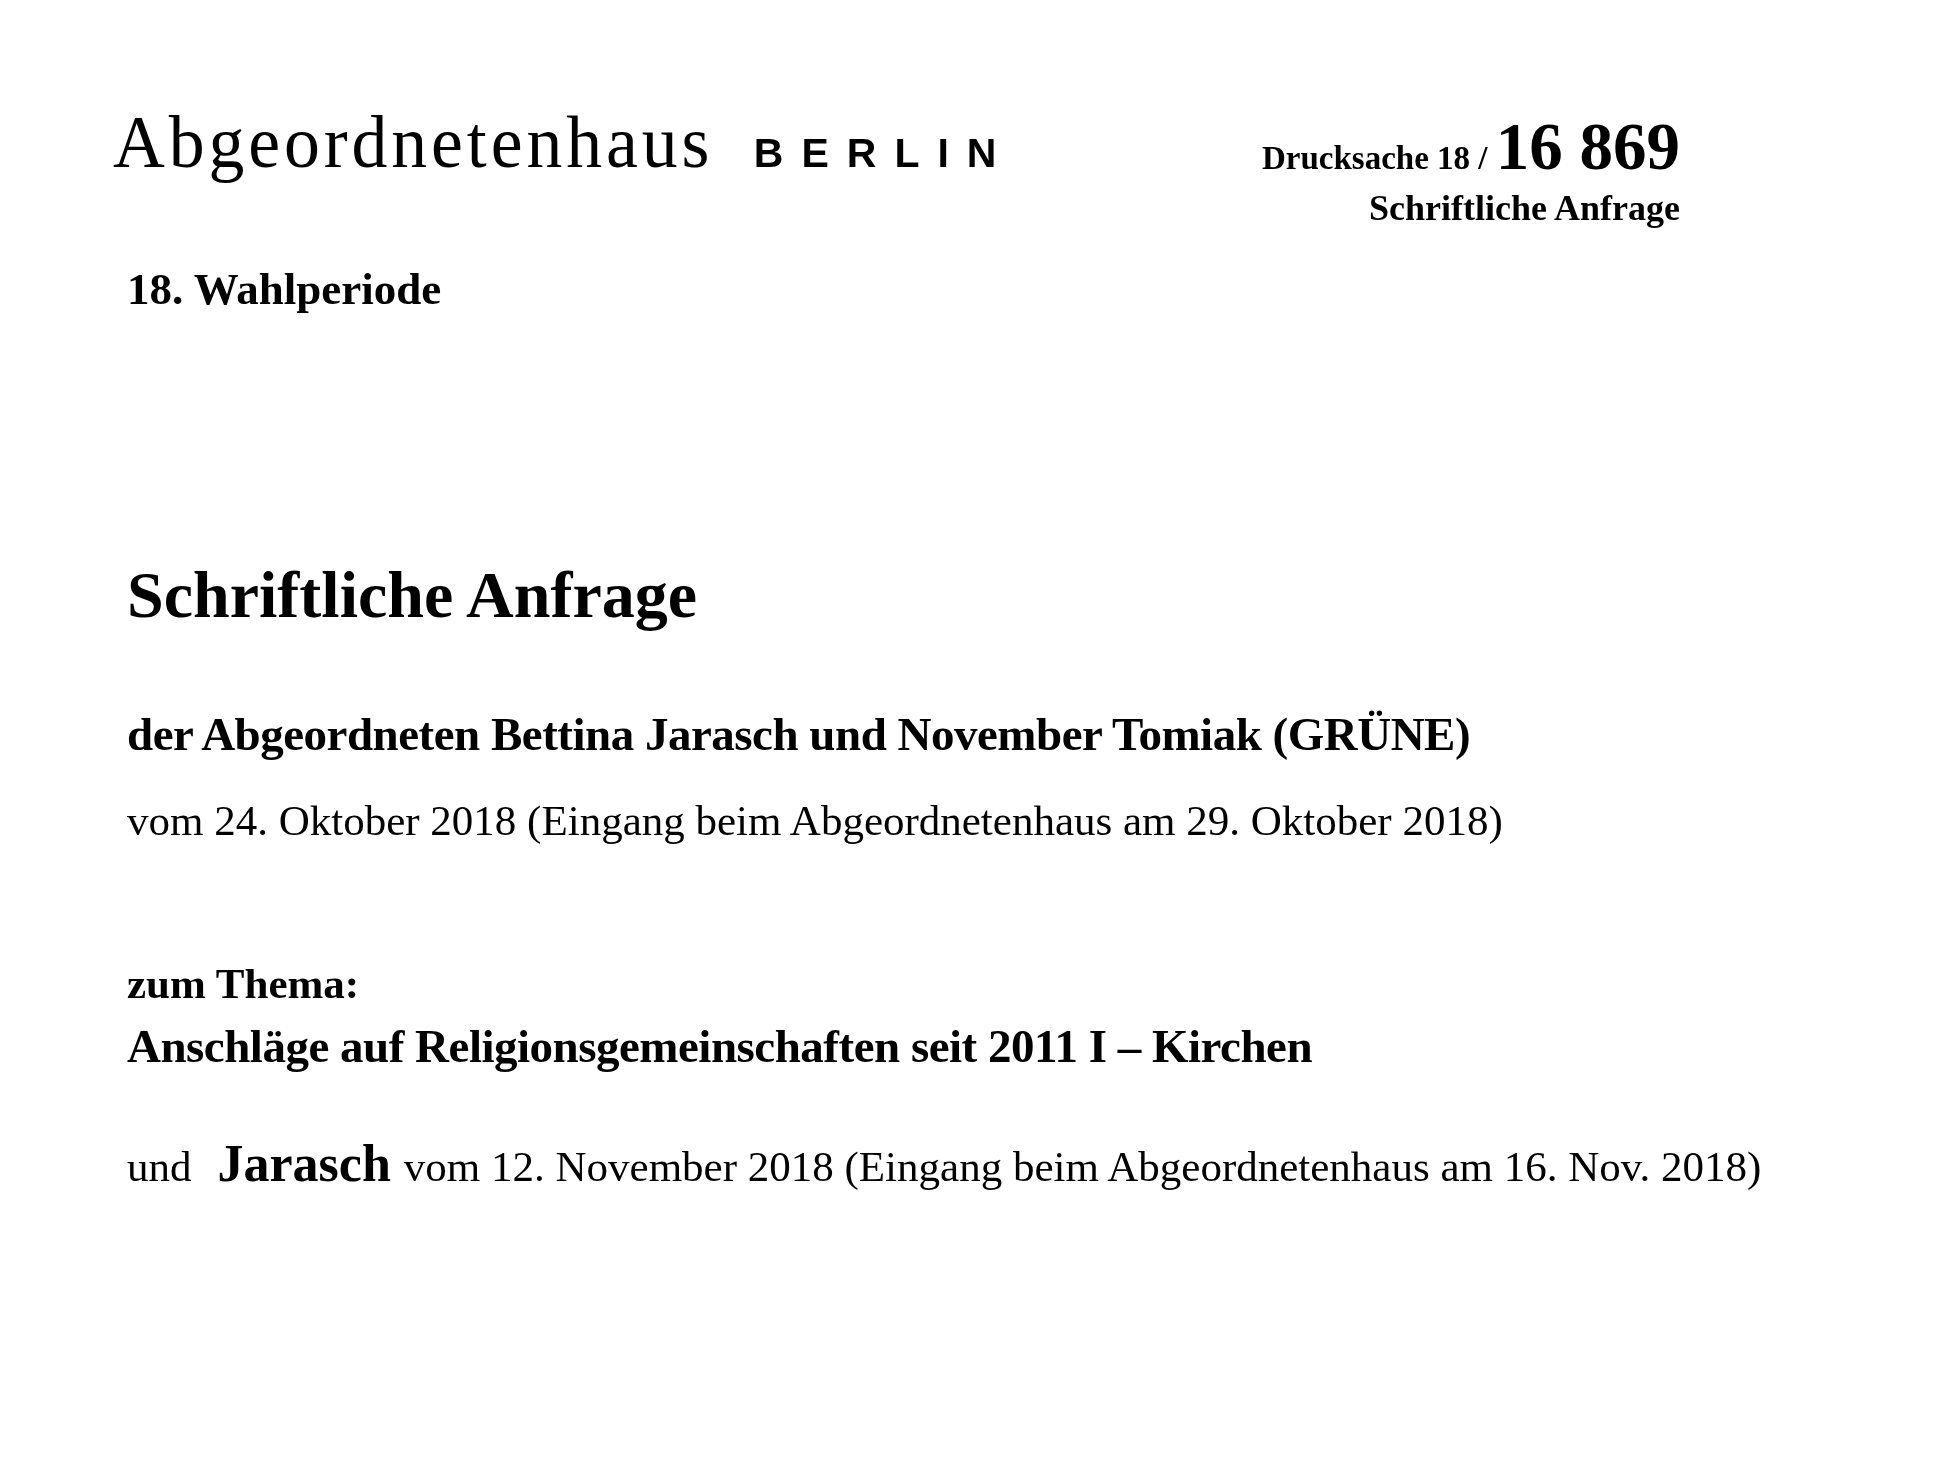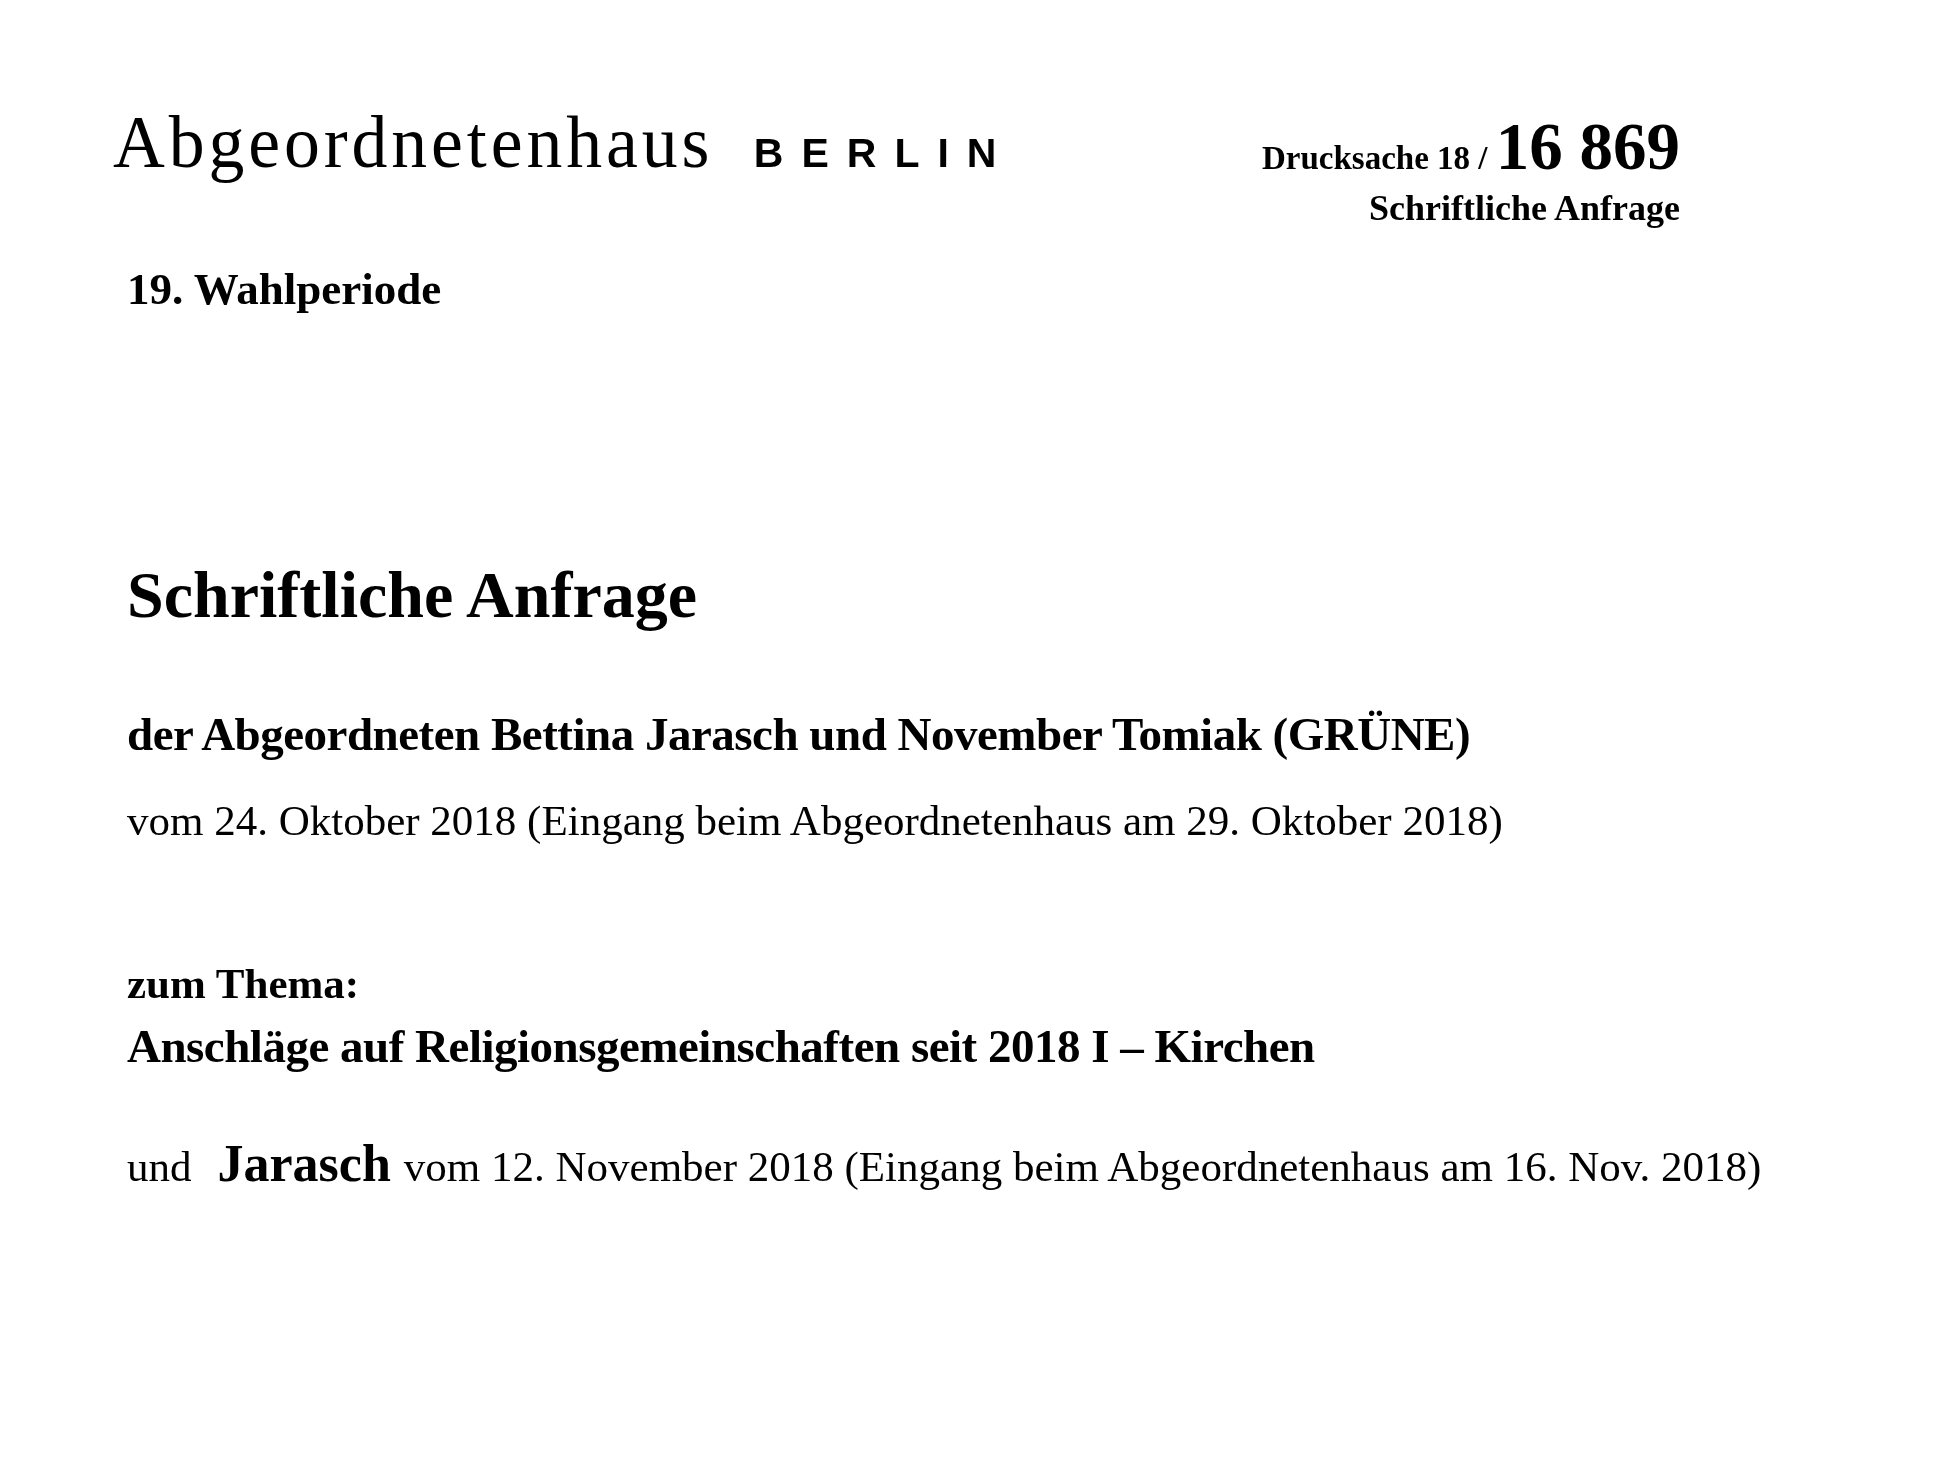--- a/index.html
+++ b/index.html
@@ -67,28 +67,28 @@
 
   <div class="abs logo-line">
     <span class="logo-wordmark">Abgeordnetenhaus</span><span class="logo-city">BERLIN</span>
   </div>
 
   <div class="abs drucksache-line">
     <span class="drucksache-label">Drucksache 18 / </span><span class="drucksache-number">16 869</span>
   </div>
   <div class="abs header-subtitle">Schriftliche Anfrage</div>
 
-  <div class="abs wahlperiode">19. Wahlperiode</div>
+  <div class="abs wahlperiode">18. Wahlperiode</div>
 
   <div class="abs doc-title">Schriftliche Anfrage</div>
 
   <div class="abs authors">der Abgeordneten Bettina Jarasch und November Tomiak (GRÜNE)</div>
 
   <div class="abs date-line">vom 24. Oktober 2018 (Eingang beim Abgeordnetenhaus am 29. Oktober 2018)</div>
 
   <div class="abs topic-label">zum Thema:</div>
-  <div class="abs topic">Anschläge auf Religionsgemeinschaften seit 2018 I – Kirchen</div>
+  <div class="abs topic">Anschläge auf Religionsgemeinschaften seit 2011 I – Kirchen</div>
 
   <div class="abs answer-line">
     <span>und</span><span class="answer-word">Jarasch</span><span>vom 12. November 2018 (Eingang beim Abgeordnetenhaus am 16. Nov. 2018)</span>
   </div>
 
 </div>
 
 </body></html>

